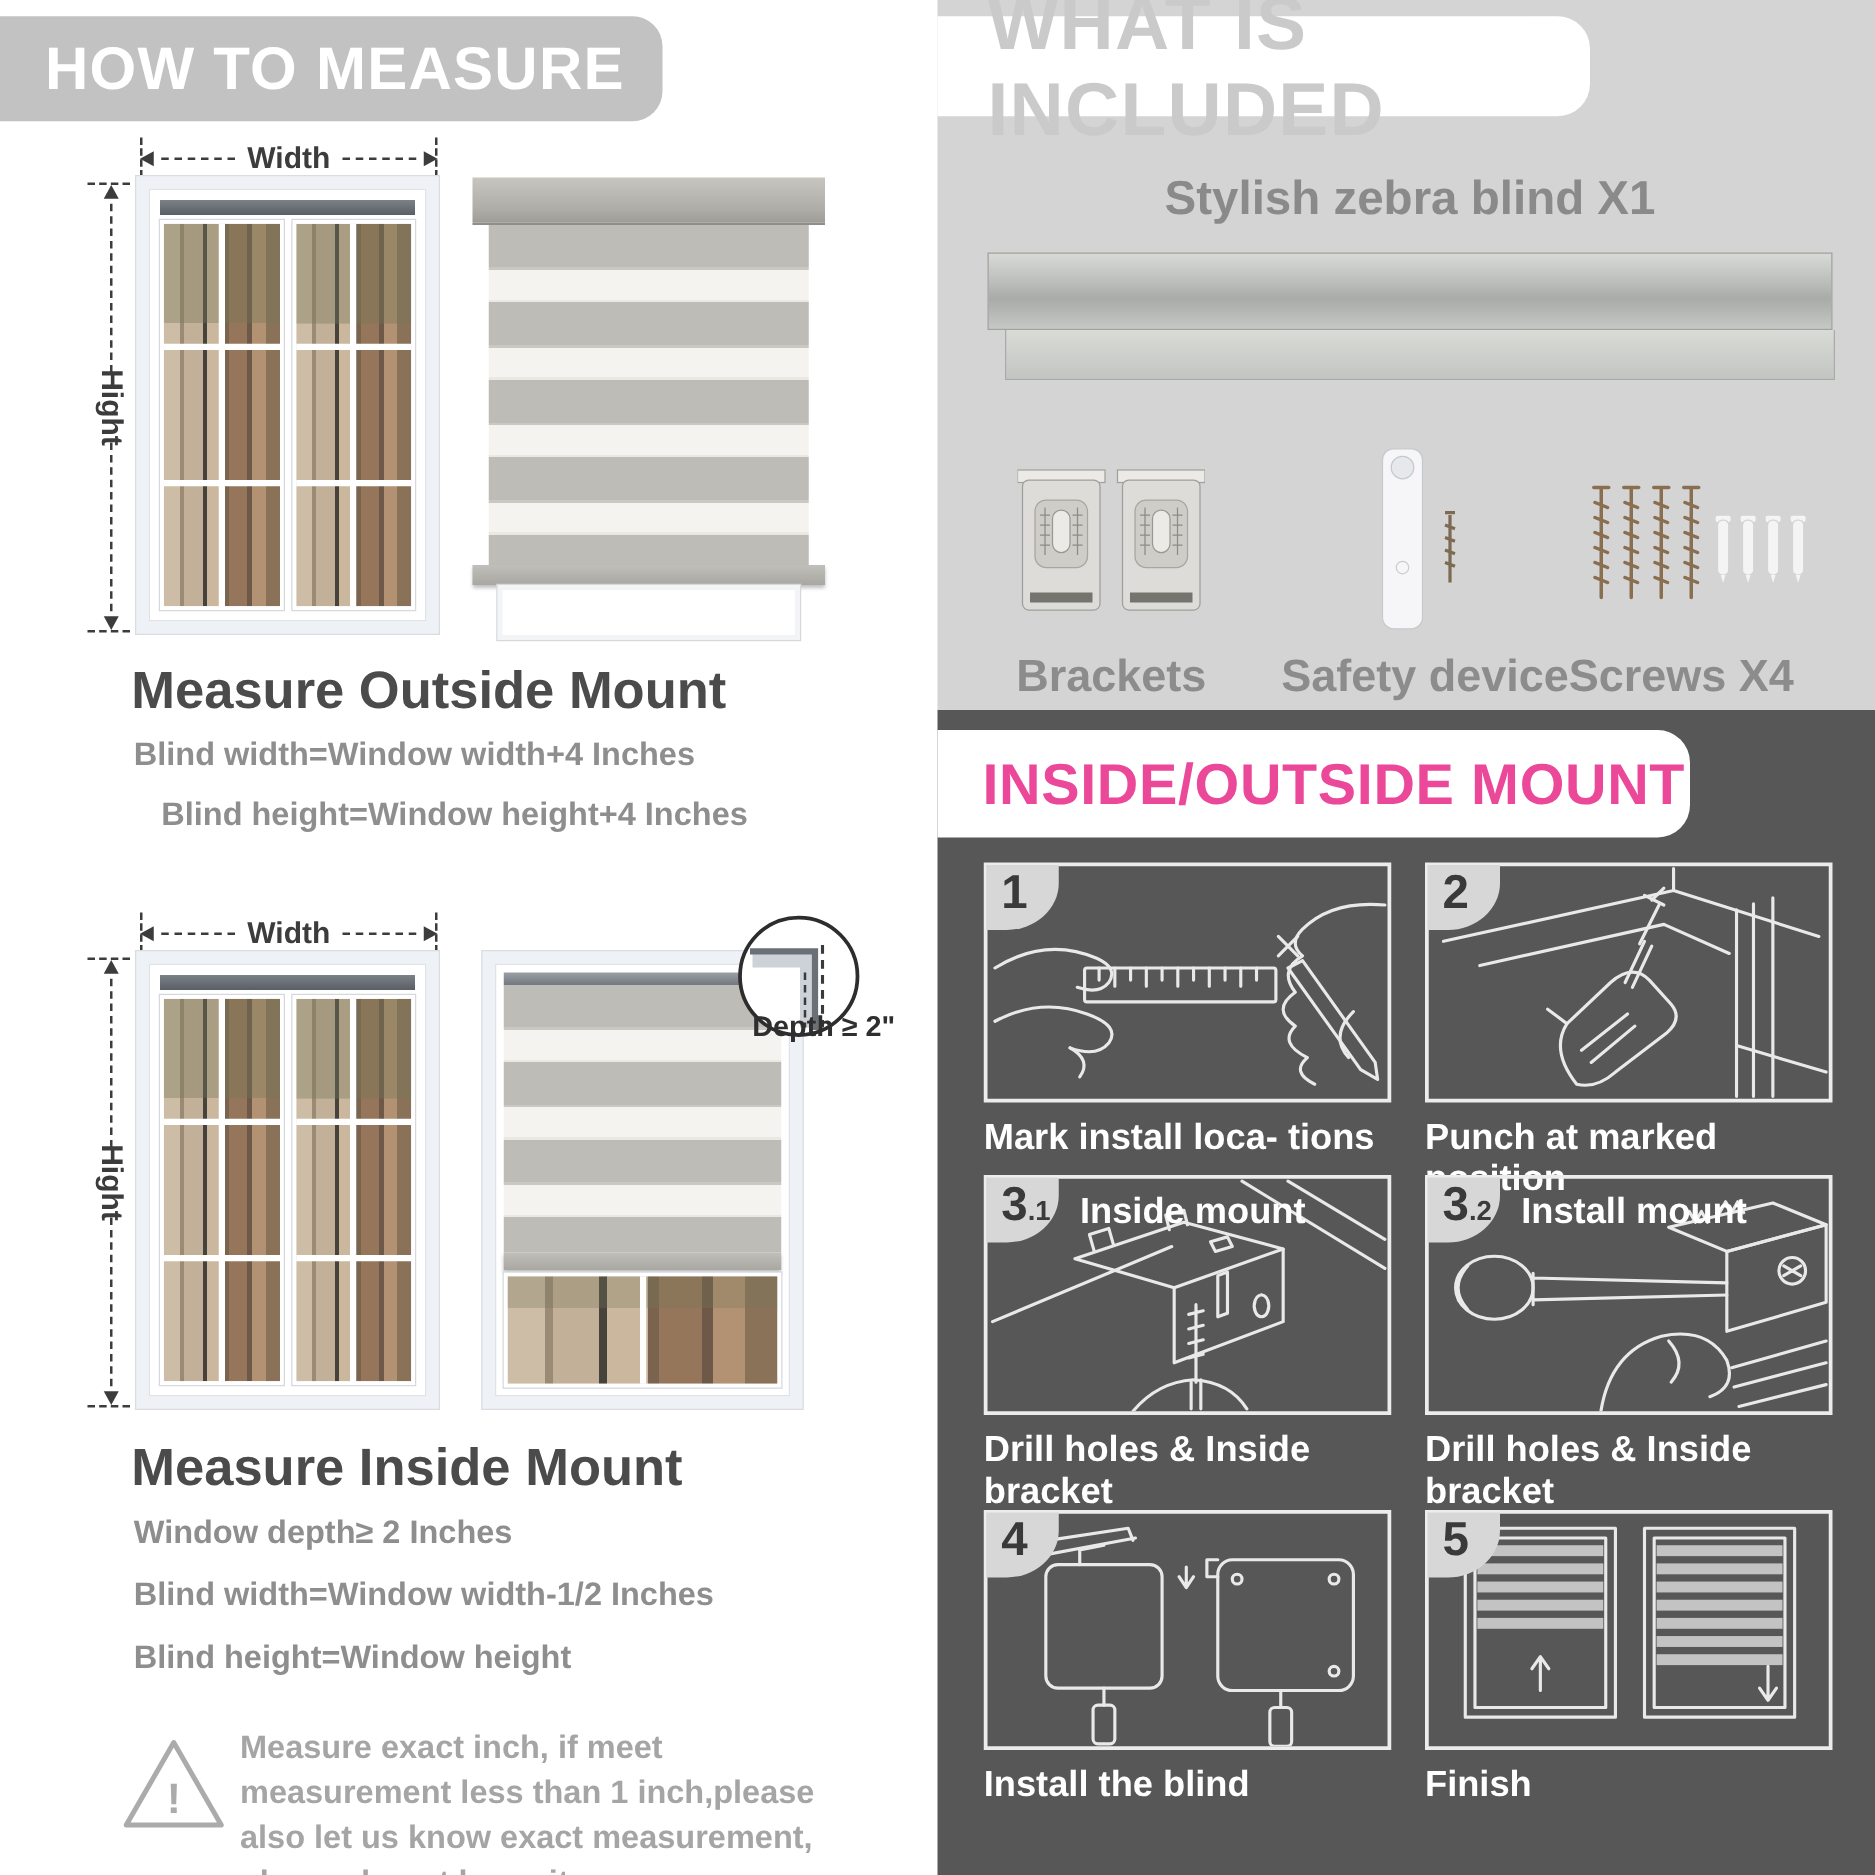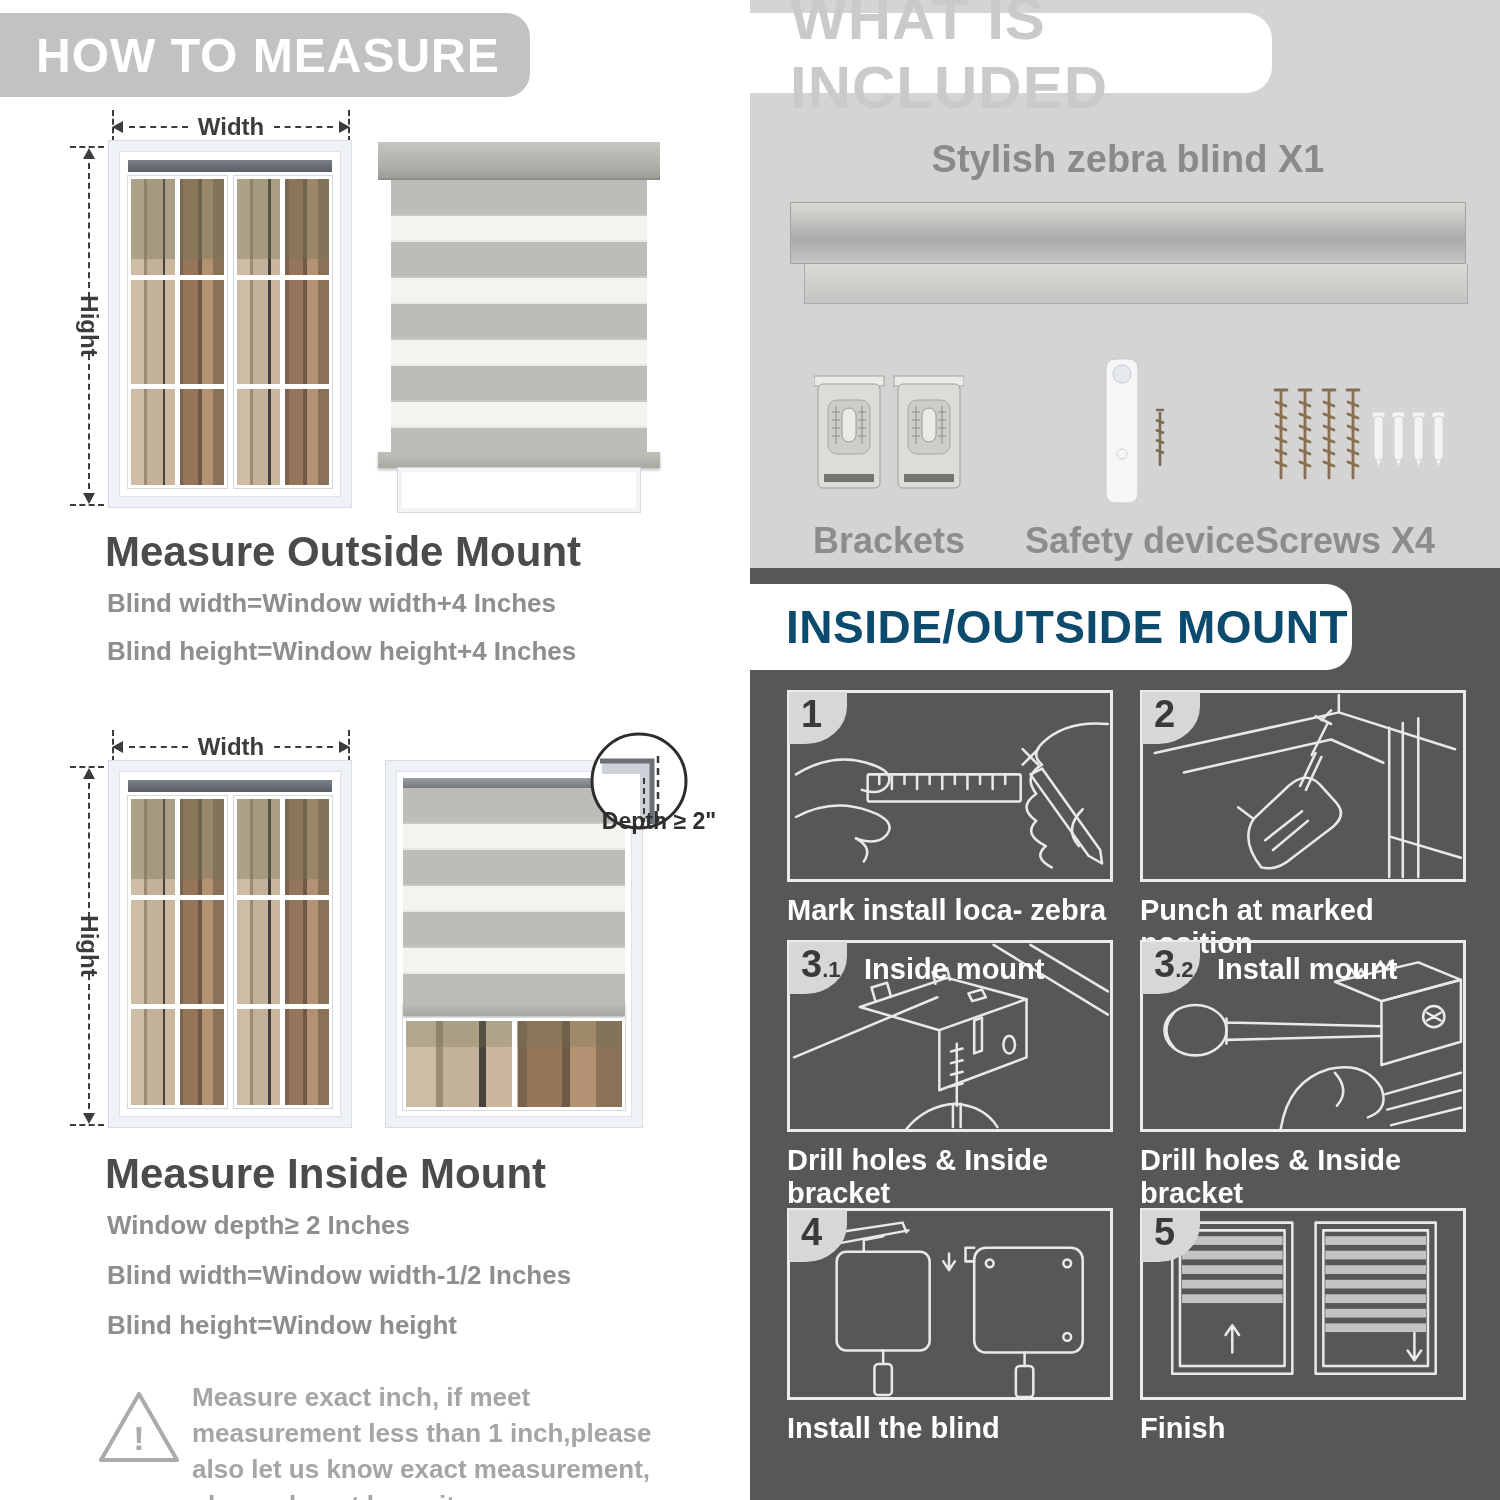--- a/index.html
+++ b/index.html
@@ -75,21 +75,21 @@
   .headrail-top{position:absolute;left:40px;top:202px;width:676px;height:62px;
     background:linear-gradient(180deg,#d8dad6 0%,#b9bcb8 40%,#a8aba7 60%,#c5c8c4 100%);
     border:1px solid #9fa29e;box-sizing:border-box;}
   .headrail-bot{position:absolute;left:54px;top:264px;width:664px;height:40px;
     background:linear-gradient(180deg,#d9dbd7,#c2c5c1);border:1px solid #a8aba7;border-top:none;box-sizing:border-box;}
   .item-label{position:absolute;top:520px;color:#8c8c8c;font-size:36px;font-weight:bold;text-align:center;}
 
   .dark-panel{position:absolute;left:0;top:568px;width:750px;height:932px;background:#575757;}
   .banner-mount{position:absolute;left:0;top:16px;width:602px;height:86px;background:#ffffff;
     border-radius:0 26px 26px 0;display:flex;align-items:center;padding-left:36px;box-sizing:border-box;}
-  .banner-mount span{color:#0c4a6e;font-size:46px;font-weight:bold;letter-spacing:0.5px;}
+  .banner-mount span{color:#ec4899;font-size:46px;font-weight:bold;letter-spacing:0.5px;}
 
   .step{position:absolute;width:326px;}
   .panel{position:relative;width:326px;height:192px;border:3px solid #ececec;box-sizing:border-box;}
   .badge{position:absolute;top:-1px;left:-1px;width:58px;height:52px;background:#d7d7d7;
     border-radius:0 0 72% 0;display:flex;align-items:baseline;padding:2px 0 0 12px;box-sizing:border-box;}
   .badge .n{color:#3a3a3a;font-size:38px;font-weight:bold;line-height:1.1;}
   .badge .s{color:#3a3a3a;font-size:22px;font-weight:bold;}
   .panel-title{position:absolute;top:10px;left:74px;color:#ffffff;font-size:29px;font-weight:bold;}
   .caption{margin-top:12px;color:#ffffff;font-size:29px;font-weight:bold;}
   .lineart{position:absolute;inset:0;width:100%;height:100%;}
@@ -140,21 +140,21 @@
 
     <div class="abs blind-out" style="left:378px;top:142px;width:282px;height:370px;">
       <div class="cassette" style="height:36px;"></div>
       <div class="bodywrap zebra" style="height:272px;"></div>
       <div class="botrail" style="height:16px;"></div>
       <div class="window-part photo-plain"></div>
     </div>
 
     <h2 class="mheading" style="top:528px;">Measure Outside Mount</h2>
     <p class="mline" style="top:588px;">Blind width=Window width+4 Inches</p>
-    <p class="mline" style="top:636px;">Blind height=Window height+4 Inches</p>
+    <p class="mline" style="top:636px;margin-left:22px;">Blind height=Window height+4 Inches</p>
 
     <div class="abs dim-width" style="left:112px;top:732px;width:238px;">
       <div class="guide-v" style="left:0;"></div>
       <div class="guide-v" style="right:0;"></div>
       <div class="tri-l"></div>
       <div class="dash"></div>
       <span class="lbl">Width</span>
       <div class="dash"></div>
       <div class="tri-r"></div>
     </div>
@@ -293,21 +293,21 @@
             <path d="M238 58 l16 16 M254 58 l-16 16"></path>
             <path d="M246 84 L306 168 M258 78 L318 162 M246 84 L258 78 M306 168 L320 176 L318 162"></path>
             <path d="M326 32 Q282 28 258 52 Q246 64 258 74 Q238 86 252 104 Q232 118 252 132 Q238 146 262 158 Q248 170 268 180"></path>
             <path d="M300 120 Q280 140 296 158"></path>
           </svg>
           <div class="badge">
             <span class="n">1</span>
               <span class="s"></span>
           </div>
         </div>
-        <div class="caption">Mark install loca- zebra</div>
+        <div class="caption">Mark install loca- tions</div>
       </div>
 
       <div class="step" style="left:390px;top:122px;">
         <div class="panel">
           <svg class="lineart" viewBox="0 0 326 192">
             <path d="M10 62 L200 20 M200 20 L200 2 M200 20 L320 58"></path>
             <path d="M40 82 L192 48 M192 48 L246 72"></path>
             <path d="M252 36 V190 M266 31 V190 M282 26 V190"></path>
             <path d="M252 148 L326 170"></path>
             <path d="M172 64 L188 32 M182 28 l10 -10 M176 24 l16 8"></path>

